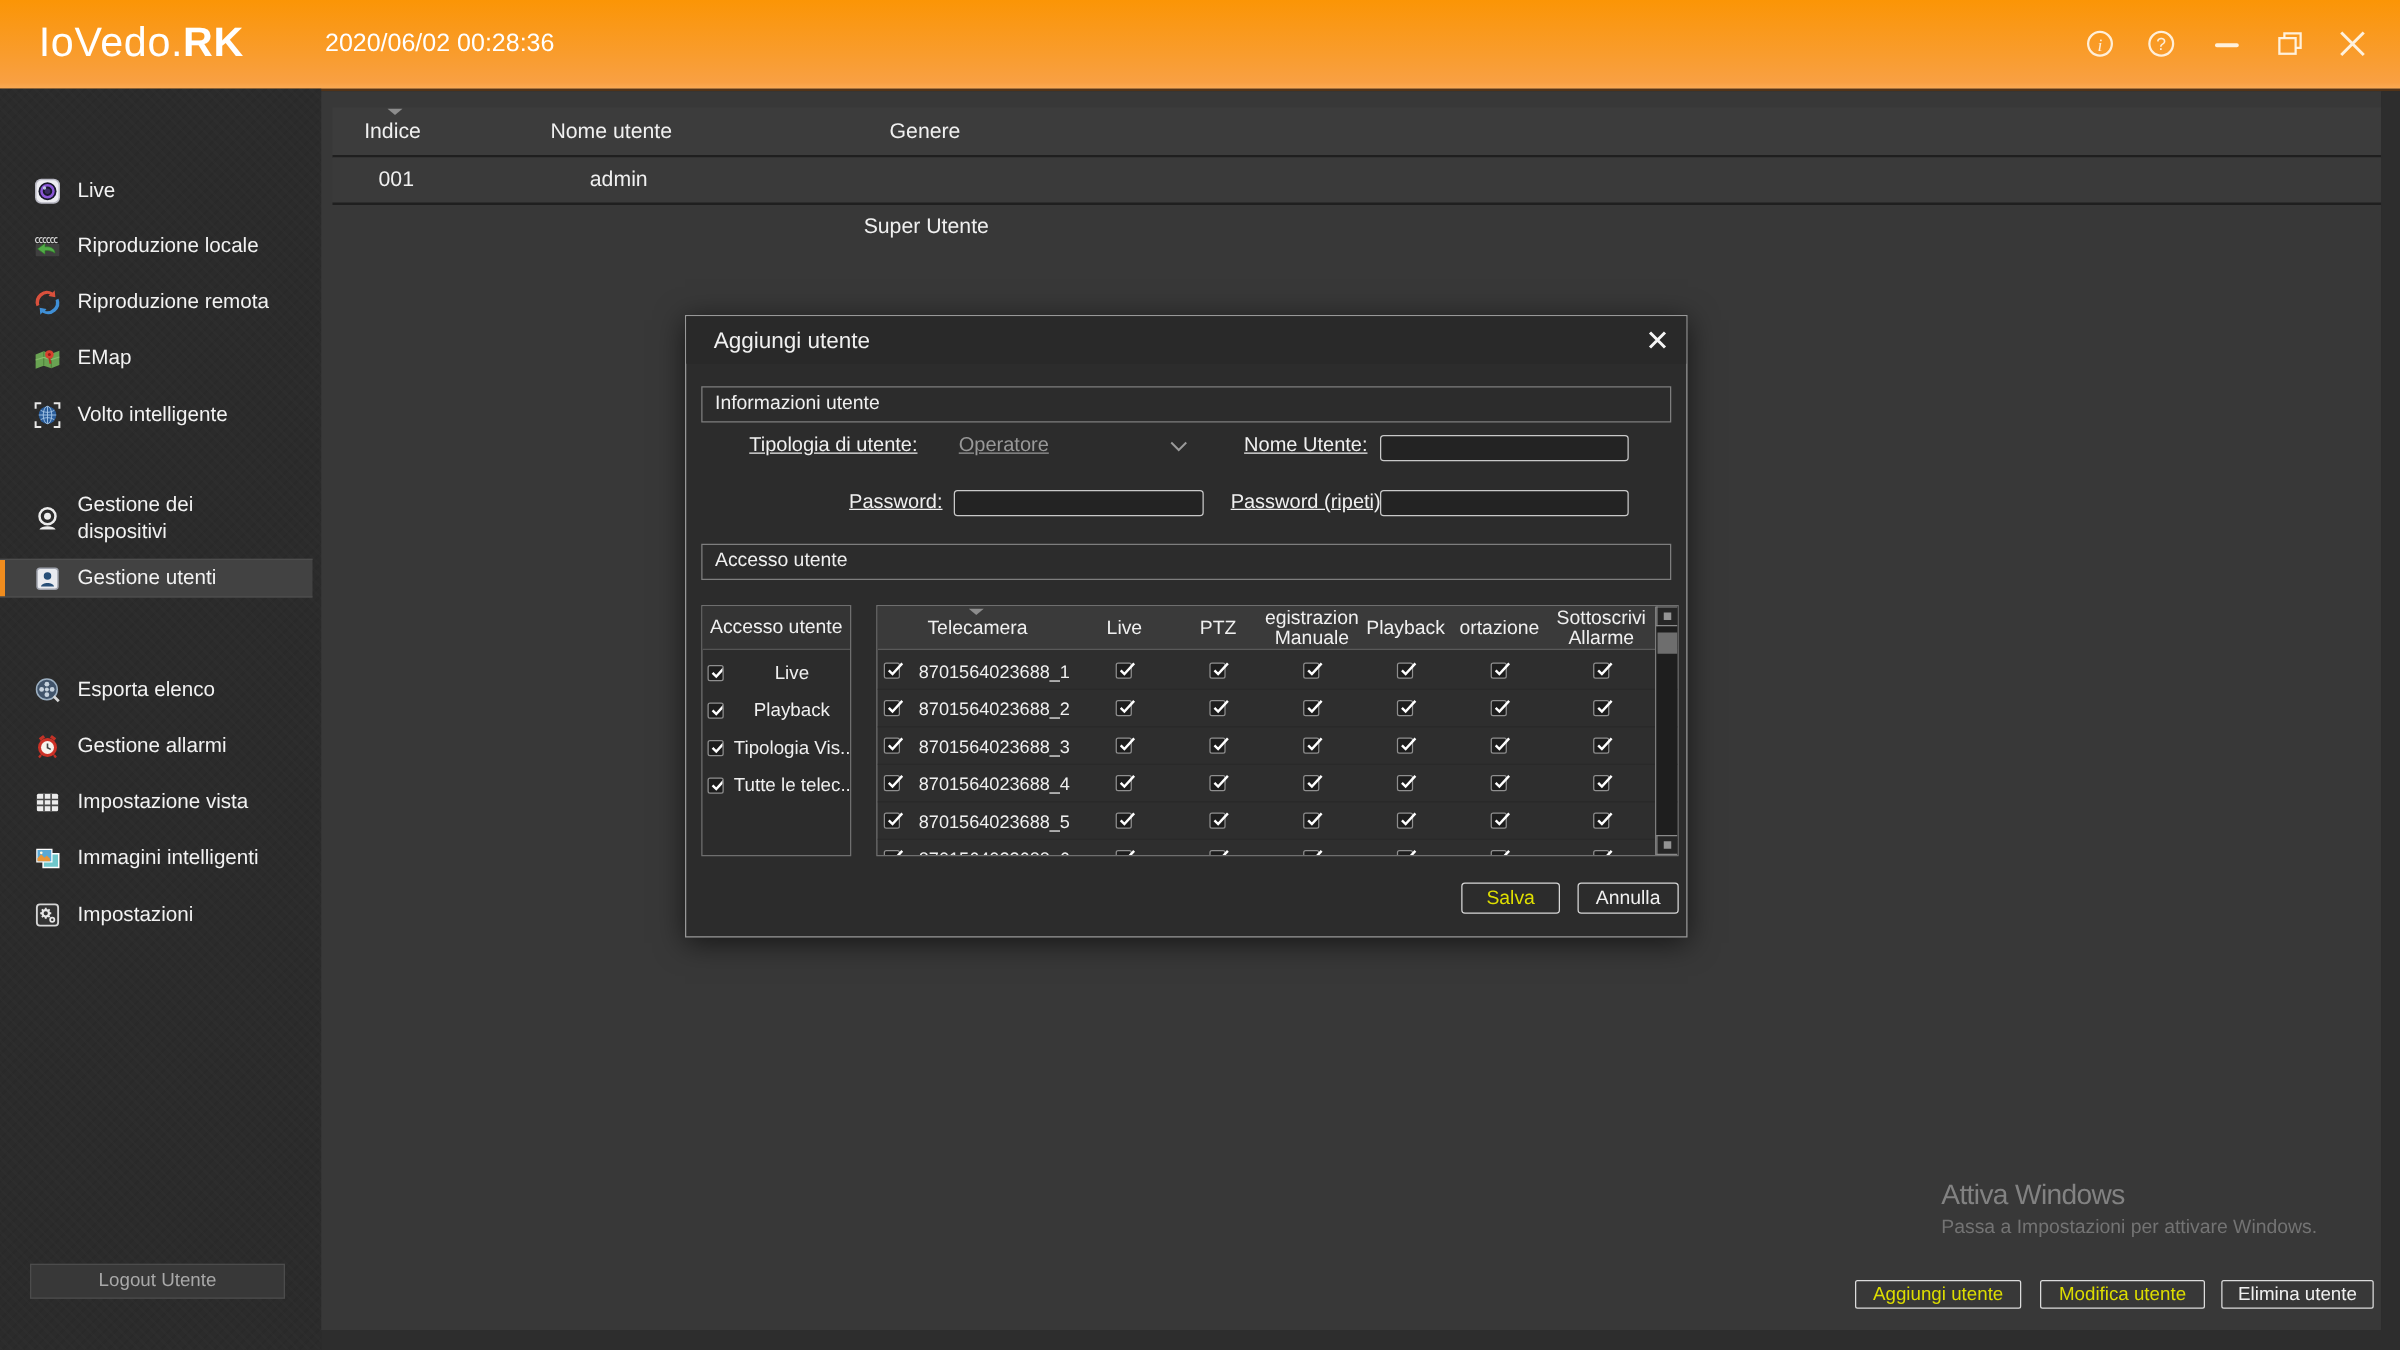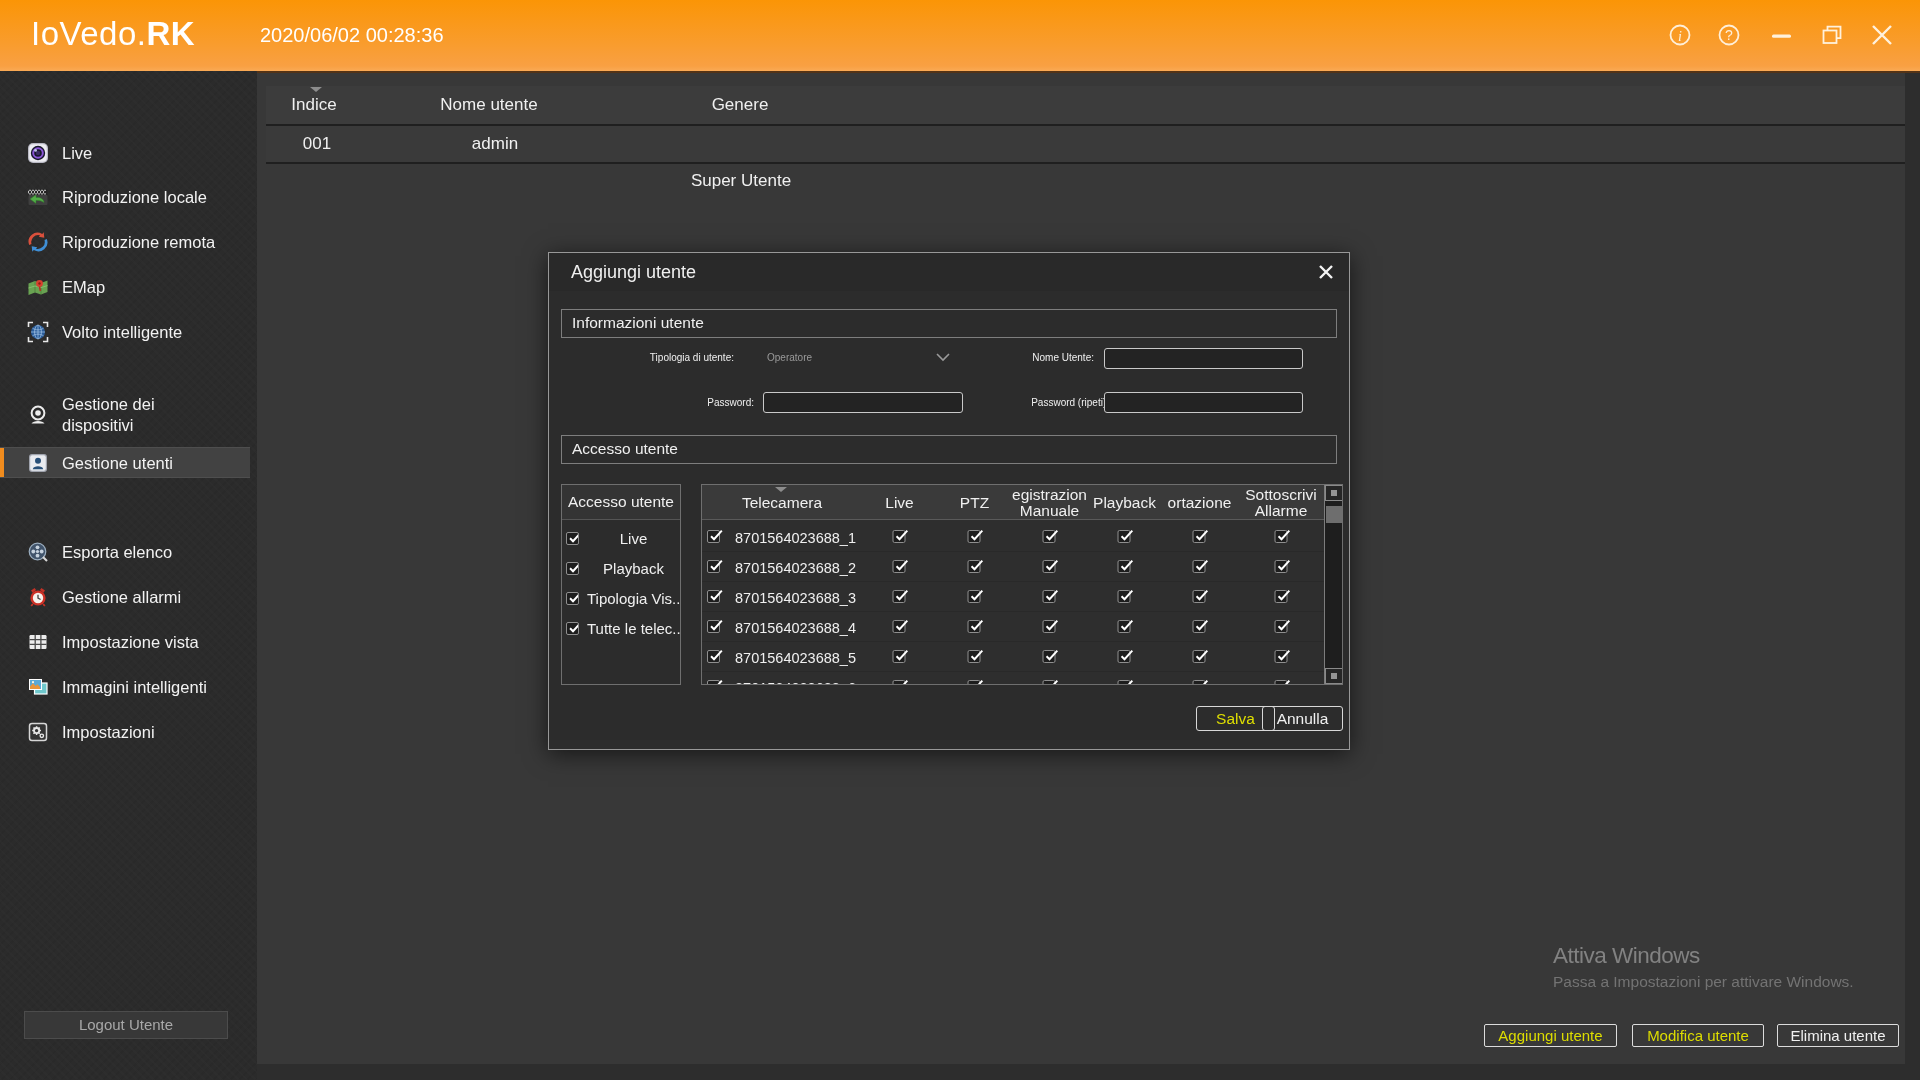--- a/index.html
+++ b/index.html
@@ -44,21 +44,21 @@
   border-top:5.5px solid #8d8d8d; position:absolute; }
 
 
 #dialog { position:absolute; left:548px; top:252px; width:802px; height:498px;
   background:#2c2c2c; border:1px solid #989898; box-shadow:0 4px 22px rgba(0,0,0,0.6); }
 #dtitle { position:absolute; left:0; top:0; width:100%; height:38px; background:#292929; }
 #dtitle span { position:absolute; left:22px; top:9px; font-size:18px; }
 #dclose { position:absolute; right:14px; top:10px; width:18px; height:18px; }
 .groupbox { position:absolute; left:12px; width:776px; height:29px; border:1px solid #7e7e7e; }
 .groupbox span { position:absolute; left:10px; top:4px; font-size:15.5px; }
-.dlabel { position:absolute; font-size:10px; text-align:right; transform:translateY(-50%); white-space:nowrap; }
+.dlabel { position:absolute; font-size:16px; text-align:right; transform:translateY(-50%); white-space:nowrap;text-decoration:underline; }
 .dinput { position:absolute; background:#232323; border:1px solid #c9c9c9; border-radius:3px; height:21px; }
 
 #leftlist { position:absolute; left:12px; top:231px; width:120px; height:201px; border:1px solid #6f6f6f; background:#2c2c2c; }
 #leftlist .llhead { position:absolute; left:0; top:0; width:100%; height:35px; border-bottom:1px solid #555;
   font-size:15.5px; text-align:center; line-height:34px; background:#343434; }
 .llitem { position:absolute; left:0; width:100%; height:30px; font-size:15px; }
 .llitem .cb { position:absolute; left:4px; top:7px; }
 .llitem span { position:absolute; left:25px; right:0px; text-align:center; top:5px; white-space:nowrap; overflow:hidden; }
 
 #camtable { position:absolute; left:152px; top:231px; width:642px; height:201px; border:1px solid #6f6f6f; background:#2e2e2e; overflow:hidden; }
@@ -646,15 +646,15 @@
           </span>
         </span>
       </div>
     <div id="vscroll">
       <div class="vbtn" style="top:0;"></div>
       <div id="vthumb"></div>
       <div class="vbtn" style="bottom:0;"></div>
     </div>
   </div>
 
-  <div class="dbtn yellow" style="left:620px; top:453px; width:79px;margin-left:27px;">Salva</div>
+  <div class="dbtn yellow" style="left:620px; top:453px; width:79px;">Salva</div>
   <div class="dbtn" style="left:713px; top:453px; width:81px;">Annulla</div>
 </div>
 
 </body></html>

